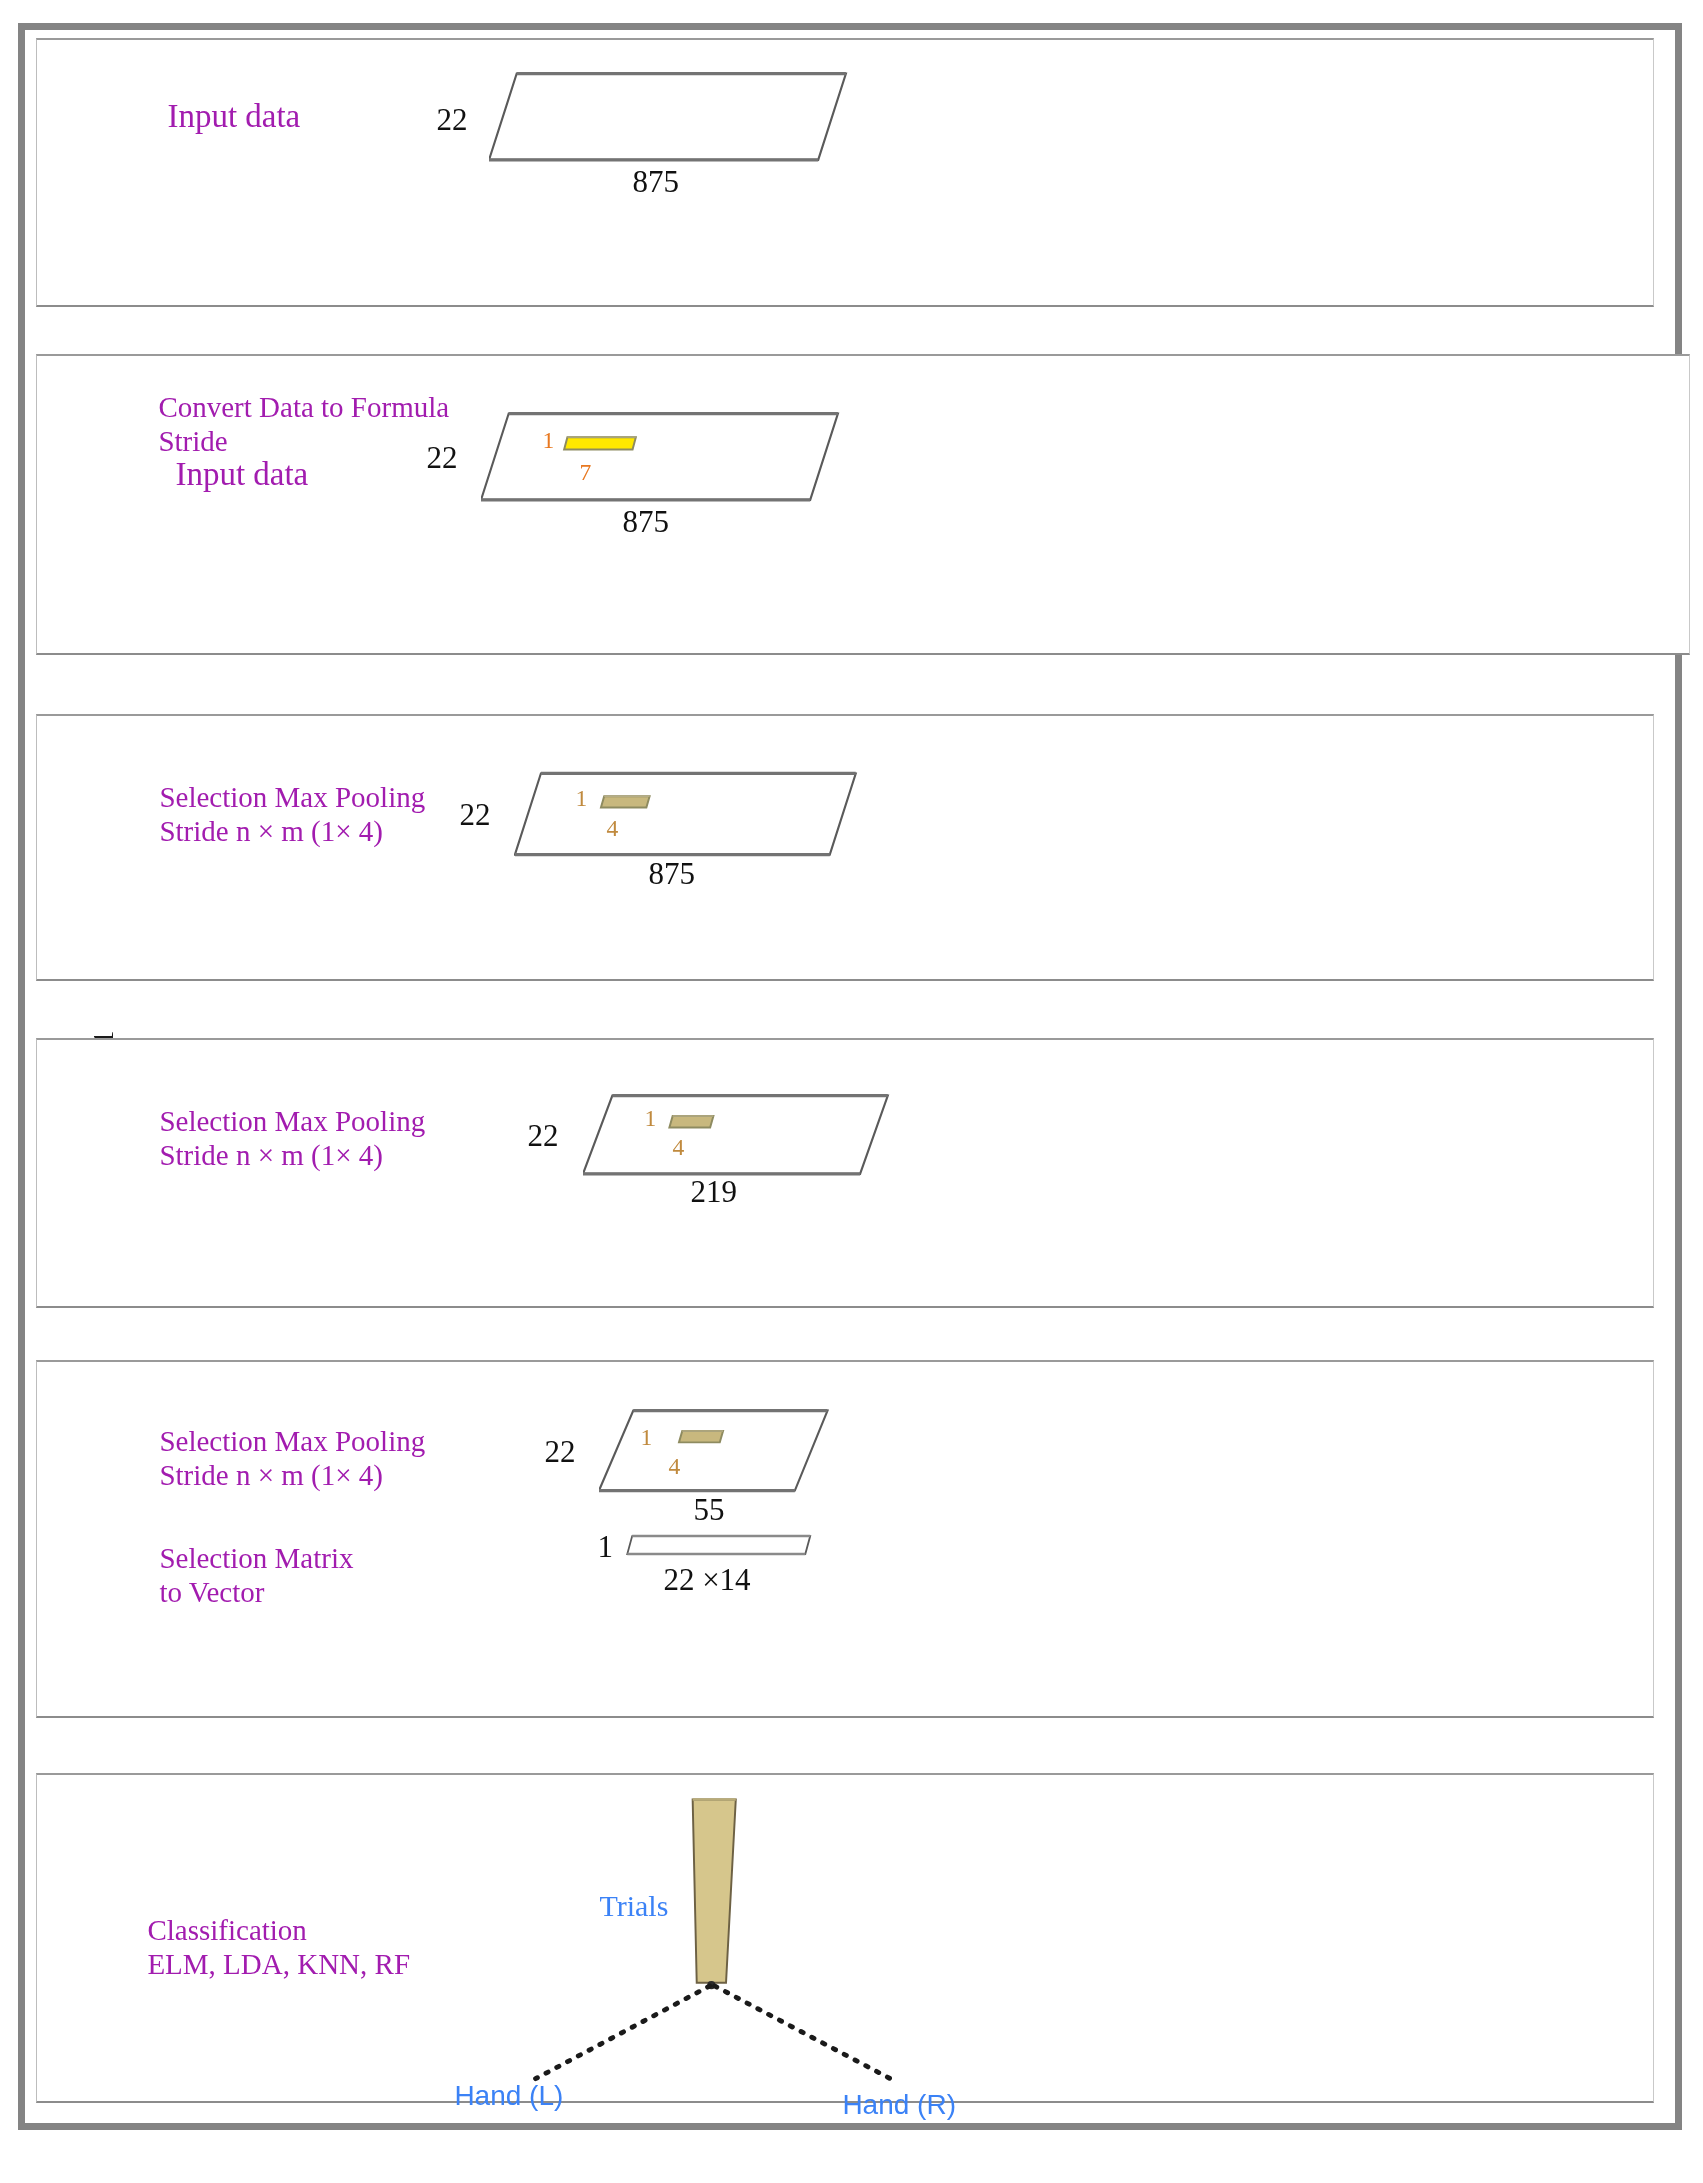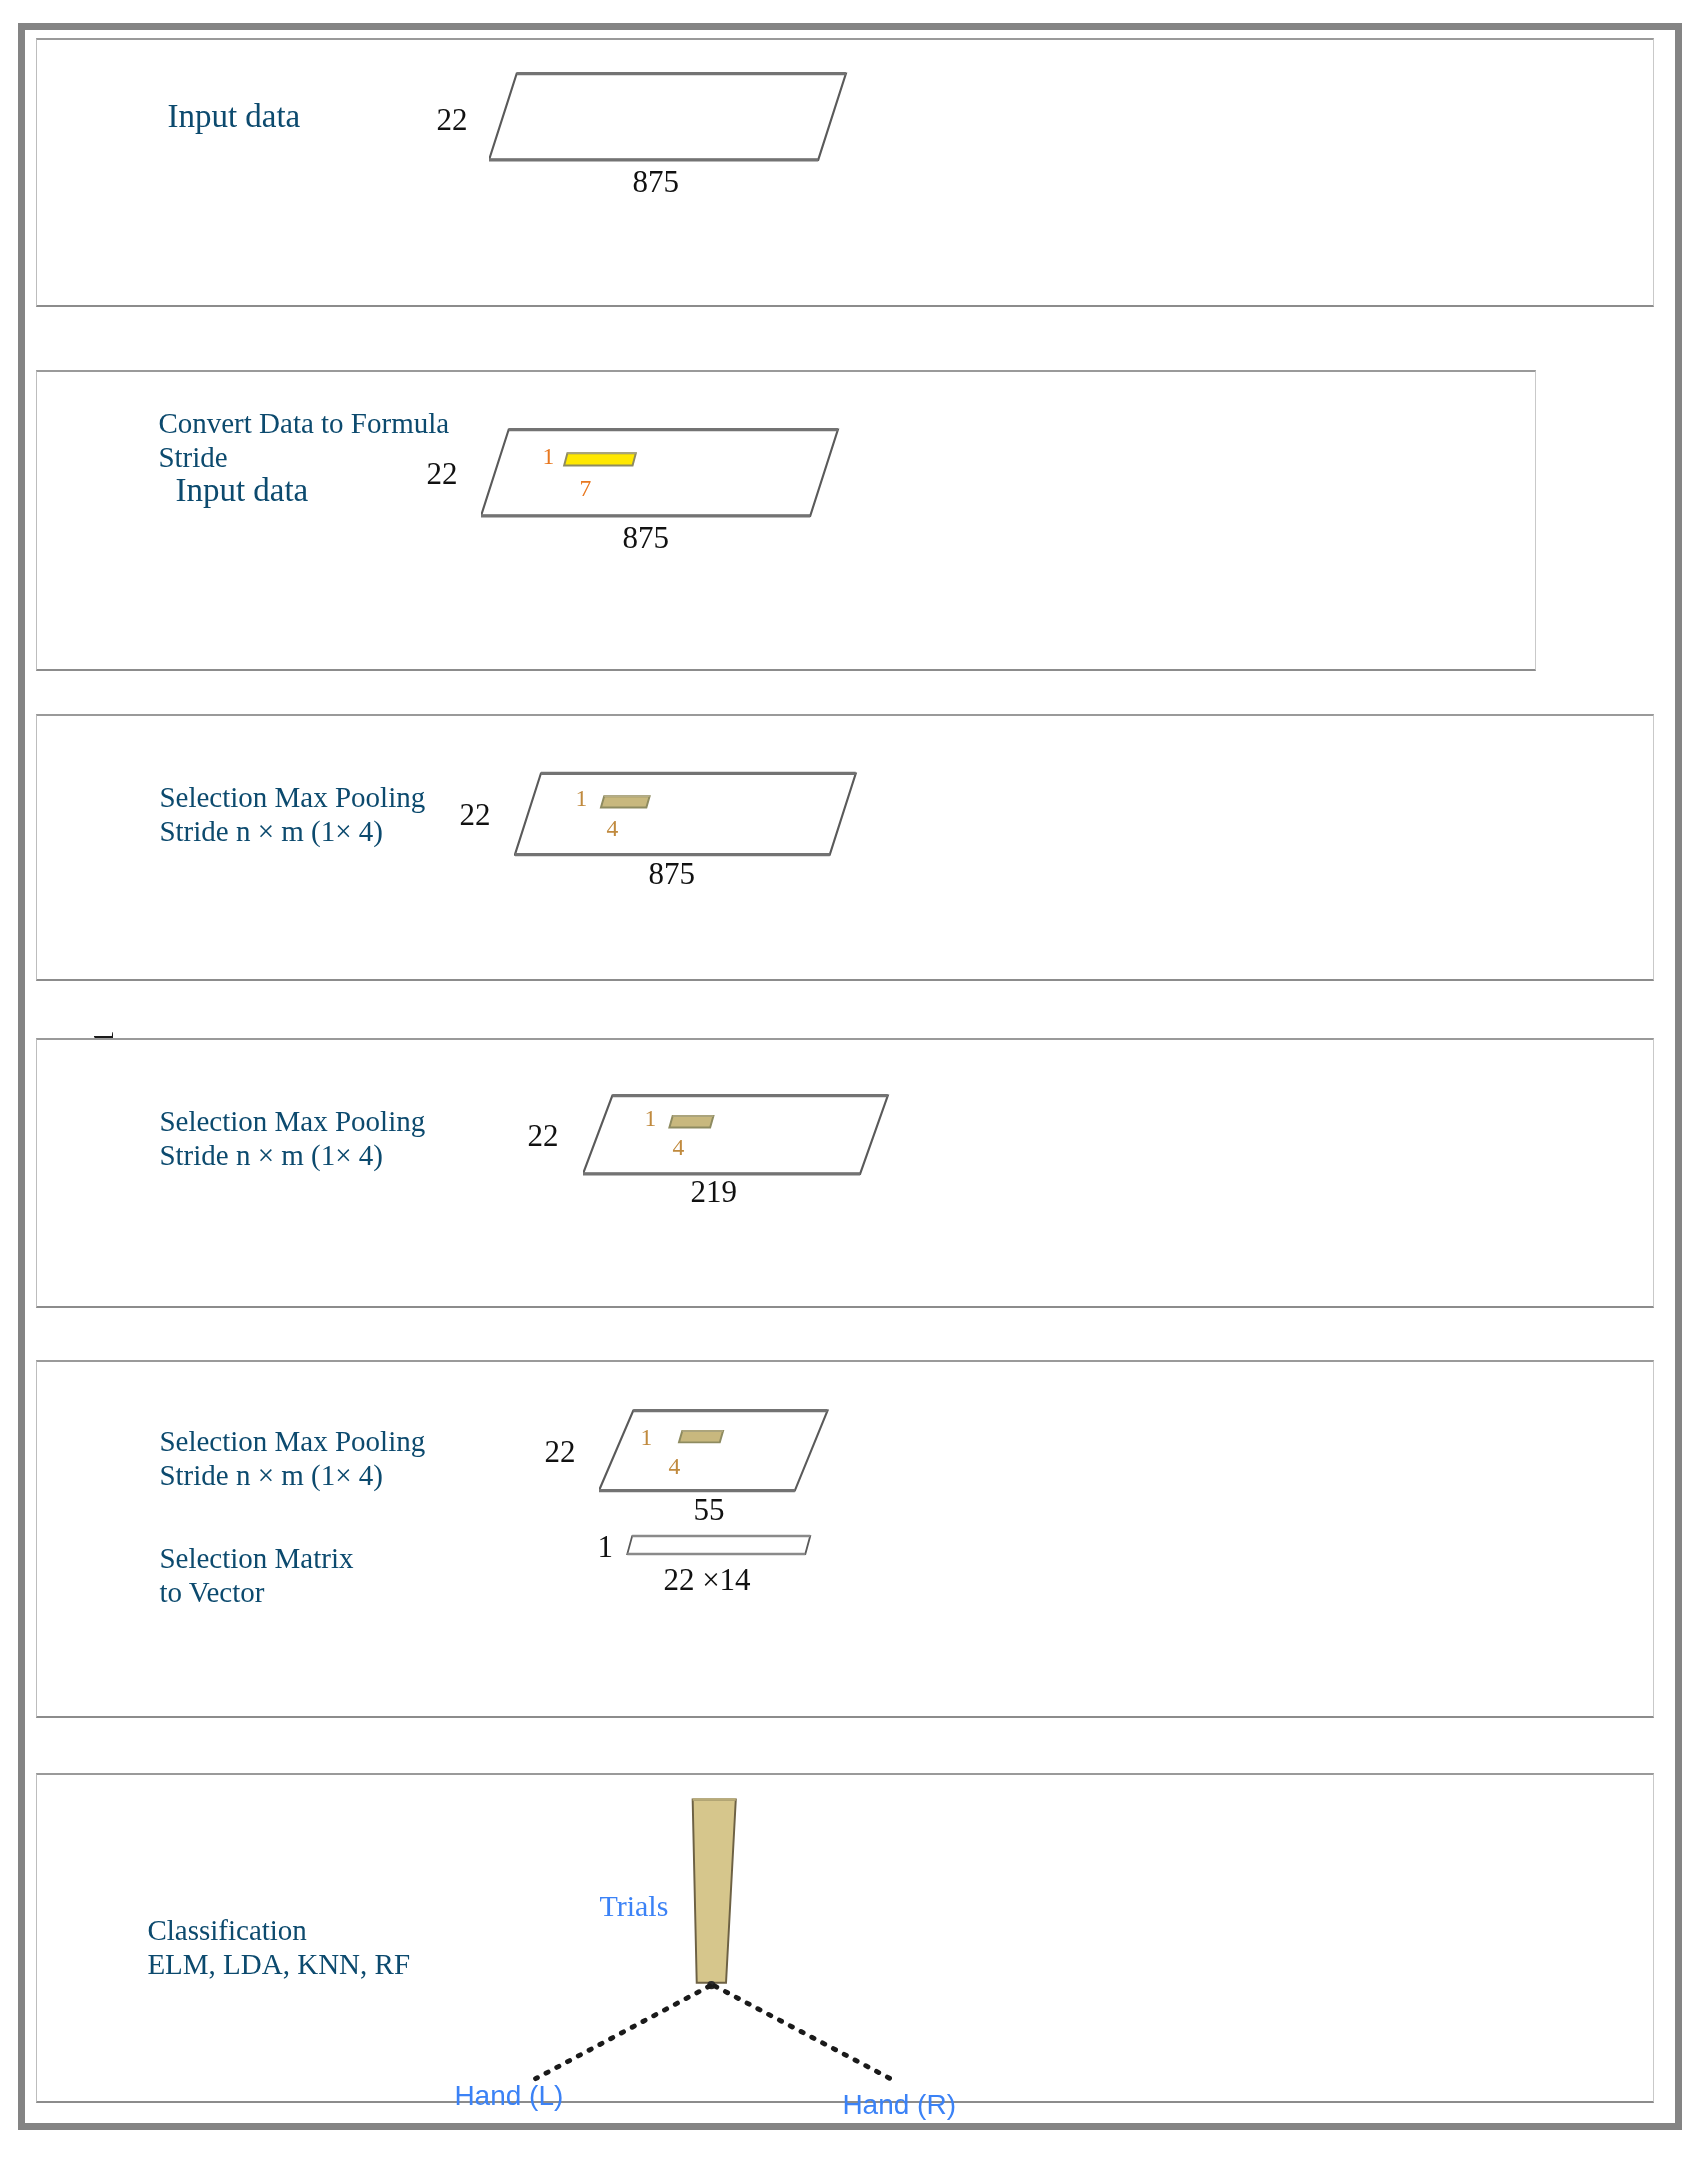--- a/index.html
+++ b/index.html
@@ -42,21 +42,21 @@
     color:#1a1a1a;
     letter-spacing:0.2px;
   }
   .vlabel.two { font-size:28px; }
 
   
   .btext {
     position:absolute;
     font-size:29px;
     line-height:1.18;
-    color:#0c4a6e;
+    color:#a21caf;
     white-space:nowrap;
   }
   .btext.big { font-size:33px; }
   .btext .ln { display:block; }
 
   
   .shape { position:absolute; }
 
   .dimlabel {
     position:absolute;
@@ -95,21 +95,21 @@
 
     <svg class="shape" style="left:452px; top:27px;" width="383" height="106" viewBox="0 0 470 130">
       <polygon points="34,8 438,8 404,114 0,114" fill="#ffffff" stroke="#5a5a5a" stroke-width="2.6"></polygon>
       <line x1="34" y1="8" x2="438" y2="8" stroke="#737373" stroke-width="4"></line>
       <line x1="0" y1="114" x2="404" y2="114" stroke="#737373" stroke-width="4"></line>
     </svg>
     <div class="dimlabel" style="left:399px; top:62px;">22</div>
     <div class="dimlabel" style="left:595px; top:124px;">875</div>
   </div>
 
-  <div class="panel" style="left:11.4px; top:324px; width:1500px; height:301px;margin-top:16px;">
+  <div class="panel" style="left:11.4px; top:324px; width:1654px; height:301px;">
     <div class="vlabel two" style="transform:rotate(-90deg) translate(-253px,0); left:39px; top:281px;">Convert Layer</div>
     <div class="vlabel two" style="transform:rotate(-90deg) translate(-269px,0); left:73px; top:281px;">Data to Formula</div>
 
     <div class="btext" style="left:121px; top:34px;">
       <span class="ln">Convert Data to Formula</span>
       <span class="ln">Stride</span>
     </div>
     <div class="btext big" style="left:138px; top:99px;">
       <span class="ln">Input data</span>
     </div>

